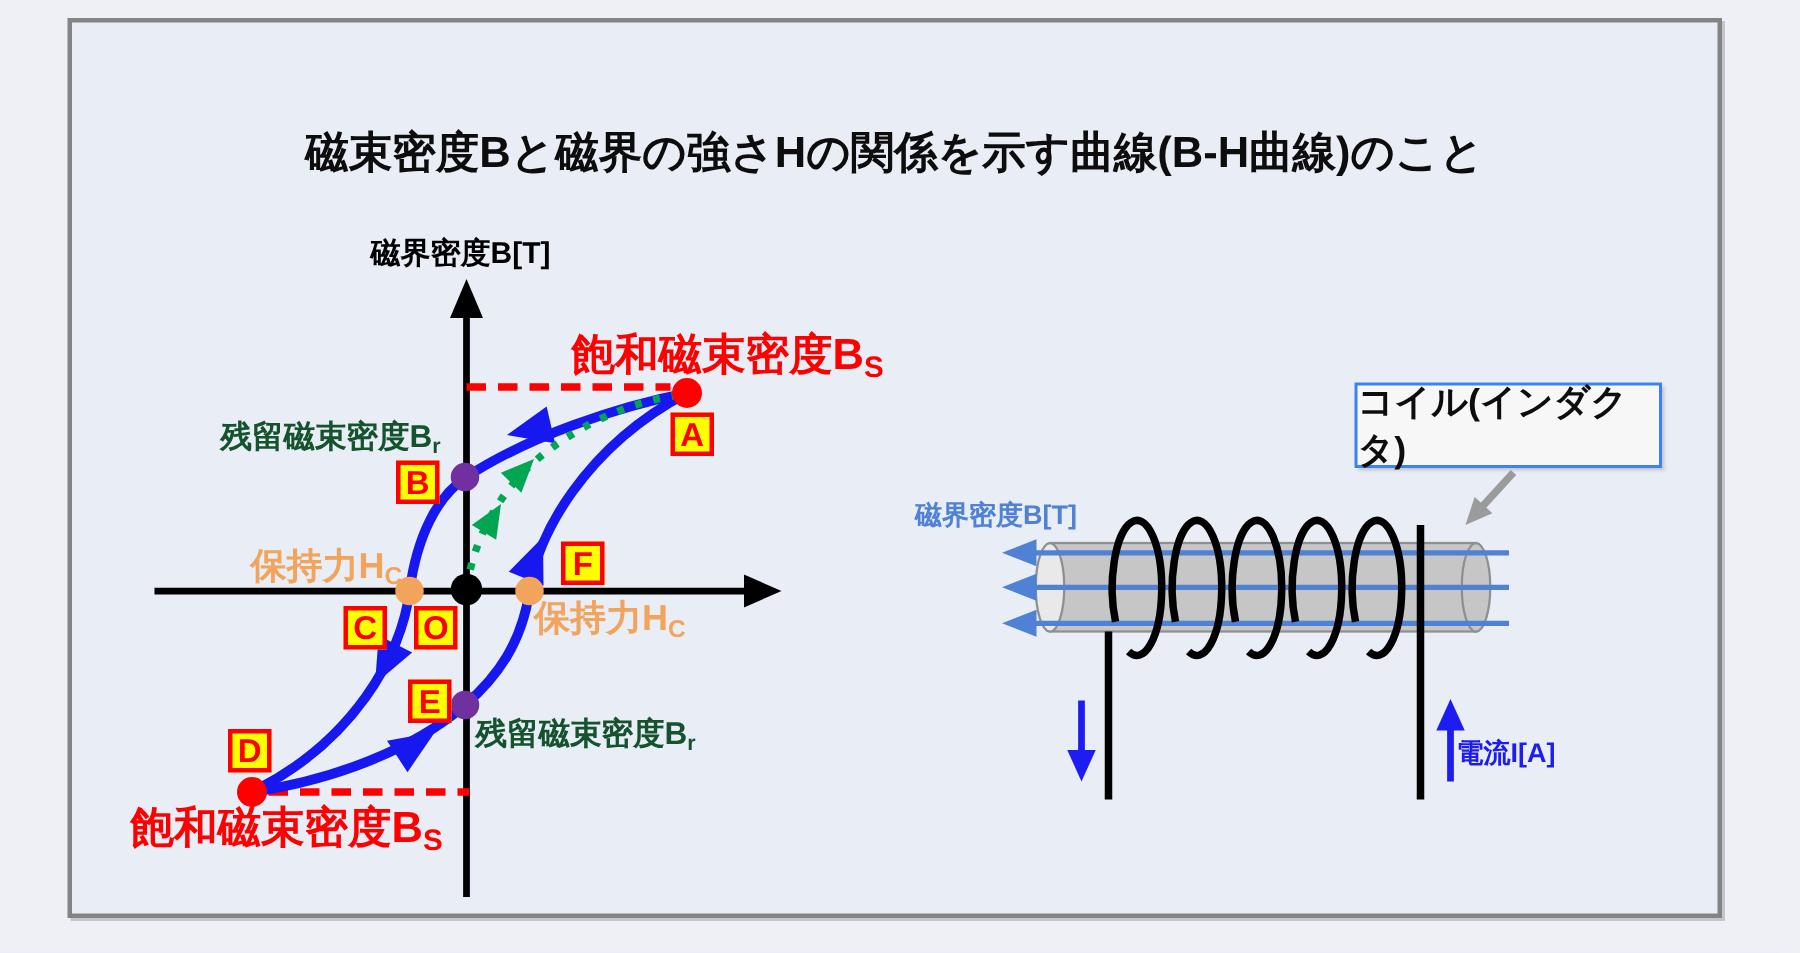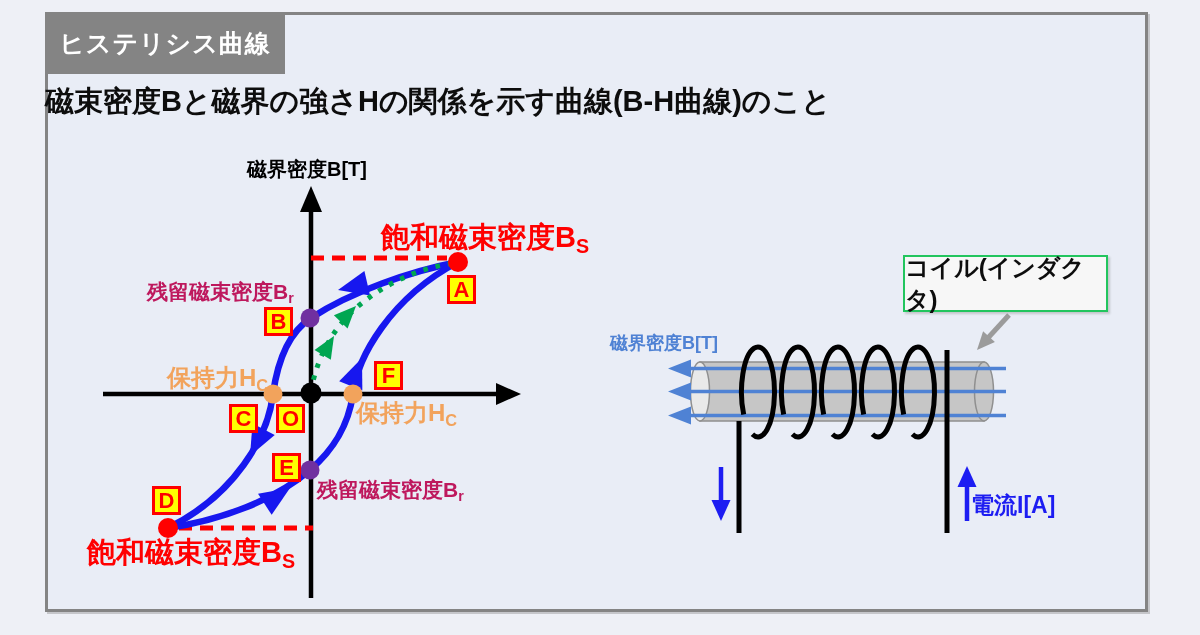--- a/index.html
+++ b/index.html
@@ -13,42 +13,42 @@
     position:absolute;left:45px;top:12px;width:1103px;height:600px;
     background:#e9edf6;border:3px solid #848484;box-sizing:border-box;
     box-shadow:2px 2px 0 rgba(120,120,120,.35);
   }
   .badge{
     position:absolute;left:45px;top:13px;width:240px;height:61px;
     background:#848484;color:#ffffff;font-size:25px;font-weight:bold;
     display:flex;align-items:center;justify-content:center;letter-spacing:1px;
   }
   .main-title{
-    position:absolute;left:45px;top:82px;width:1103px;
+    position:absolute;left:45px;top:82px;width:1103px;text-align:center;
     font-size:29px;font-weight:bold;color:#0d0d0d;
   }
   .lbl{position:absolute;font-weight:bold;white-space:nowrap;line-height:1.1;}
   .lbl sub{font-size:0.68em;vertical-align:-0.28em;font-weight:bold;}
   .axis-lbl{color:#000000;font-size:20px;}
   .red-lbl{color:#ff0000;font-size:29px;}
-  .purple-lbl{color:#be185d;font-size:21px;}
+  .purple-lbl{color:#14532d;font-size:21px;}
   .orange-lbl{color:#f2a35c;font-size:24px;}
   .pt-box{
     position:absolute;width:29px;height:29px;box-sizing:border-box;
     background:#ffff00;border:3px solid #ff0000;color:#ff0000;
     font-size:22px;font-weight:bold;display:flex;align-items:center;justify-content:center;
   }
   .callout{
     position:absolute;left:903px;top:255px;width:205px;height:57px;box-sizing:border-box;
-    background:#f7f7f7;border:2px solid #22c55e;color:#0d0d0d;
+    background:#f7f7f7;border:2px solid #3b82f6;color:#0d0d0d;
     font-size:24px;font-weight:bold;display:flex;align-items:center;justify-content:center;
     box-shadow:2px 2px 2px rgba(140,140,140,.4);
   }
   .flux-lbl{color:#4f82d4;font-size:18px;}
-  .cur-lbl{color:#1d1df2;font-size:23px;}
+  .cur-lbl{color:#1d1df2;font-size:18px;}
   svg{position:absolute;left:0;top:0;}
 </style>
 </head>
 <body>
 
 <div class="stage">
 
   <div class="frame"></div>
 
   <svg width="1200" height="635" viewBox="0 0 1200 635">
@@ -125,23 +125,20 @@
         <polygon points="967,466 957.5,487 976.5,487" stroke="none"></polygon>
       </g>
 
       <g>
         <line x1="1009" y1="315" x2="987" y2="339" stroke="#9b9b9b" stroke-width="5"></line>
         <polygon points="977,350 994.9,342.1 983.1,331.3" fill="#9b9b9b"></polygon>
       </g>
     </g>
   </svg>
 
-  <div class="badge">
-    <span>ヒステリシス曲線</span>
-  </div>
   <div class="main-title">磁束密度Bと磁界の強さHの関係を示す曲線(B-H曲線)のこと</div>
 
   <div class="lbl axis-lbl" style="left:247px;top:158px">磁界密度B[T]</div>
 
   <div class="lbl red-lbl" style="left:381px;top:222px"><span>飽和磁束密度B</span><sub>S</sub></div>
   <div class="lbl purple-lbl" style="left:147px;top:280px"><span>残留磁束密度B</span><sub>r</sub></div>
   <div class="lbl orange-lbl" style="left:167px;top:365px"><span>保持力H</span><sub>C</sub></div>
   <div class="lbl orange-lbl" style="left:356px;top:400px"><span>保持力H</span><sub>C</sub></div>
   <div class="lbl purple-lbl" style="left:317px;top:478px"><span>残留磁束密度B</span><sub>r</sub></div>
   <div class="lbl red-lbl" style="left:87px;top:537px"><span>飽和磁束密度B</span><sub>S</sub></div>

